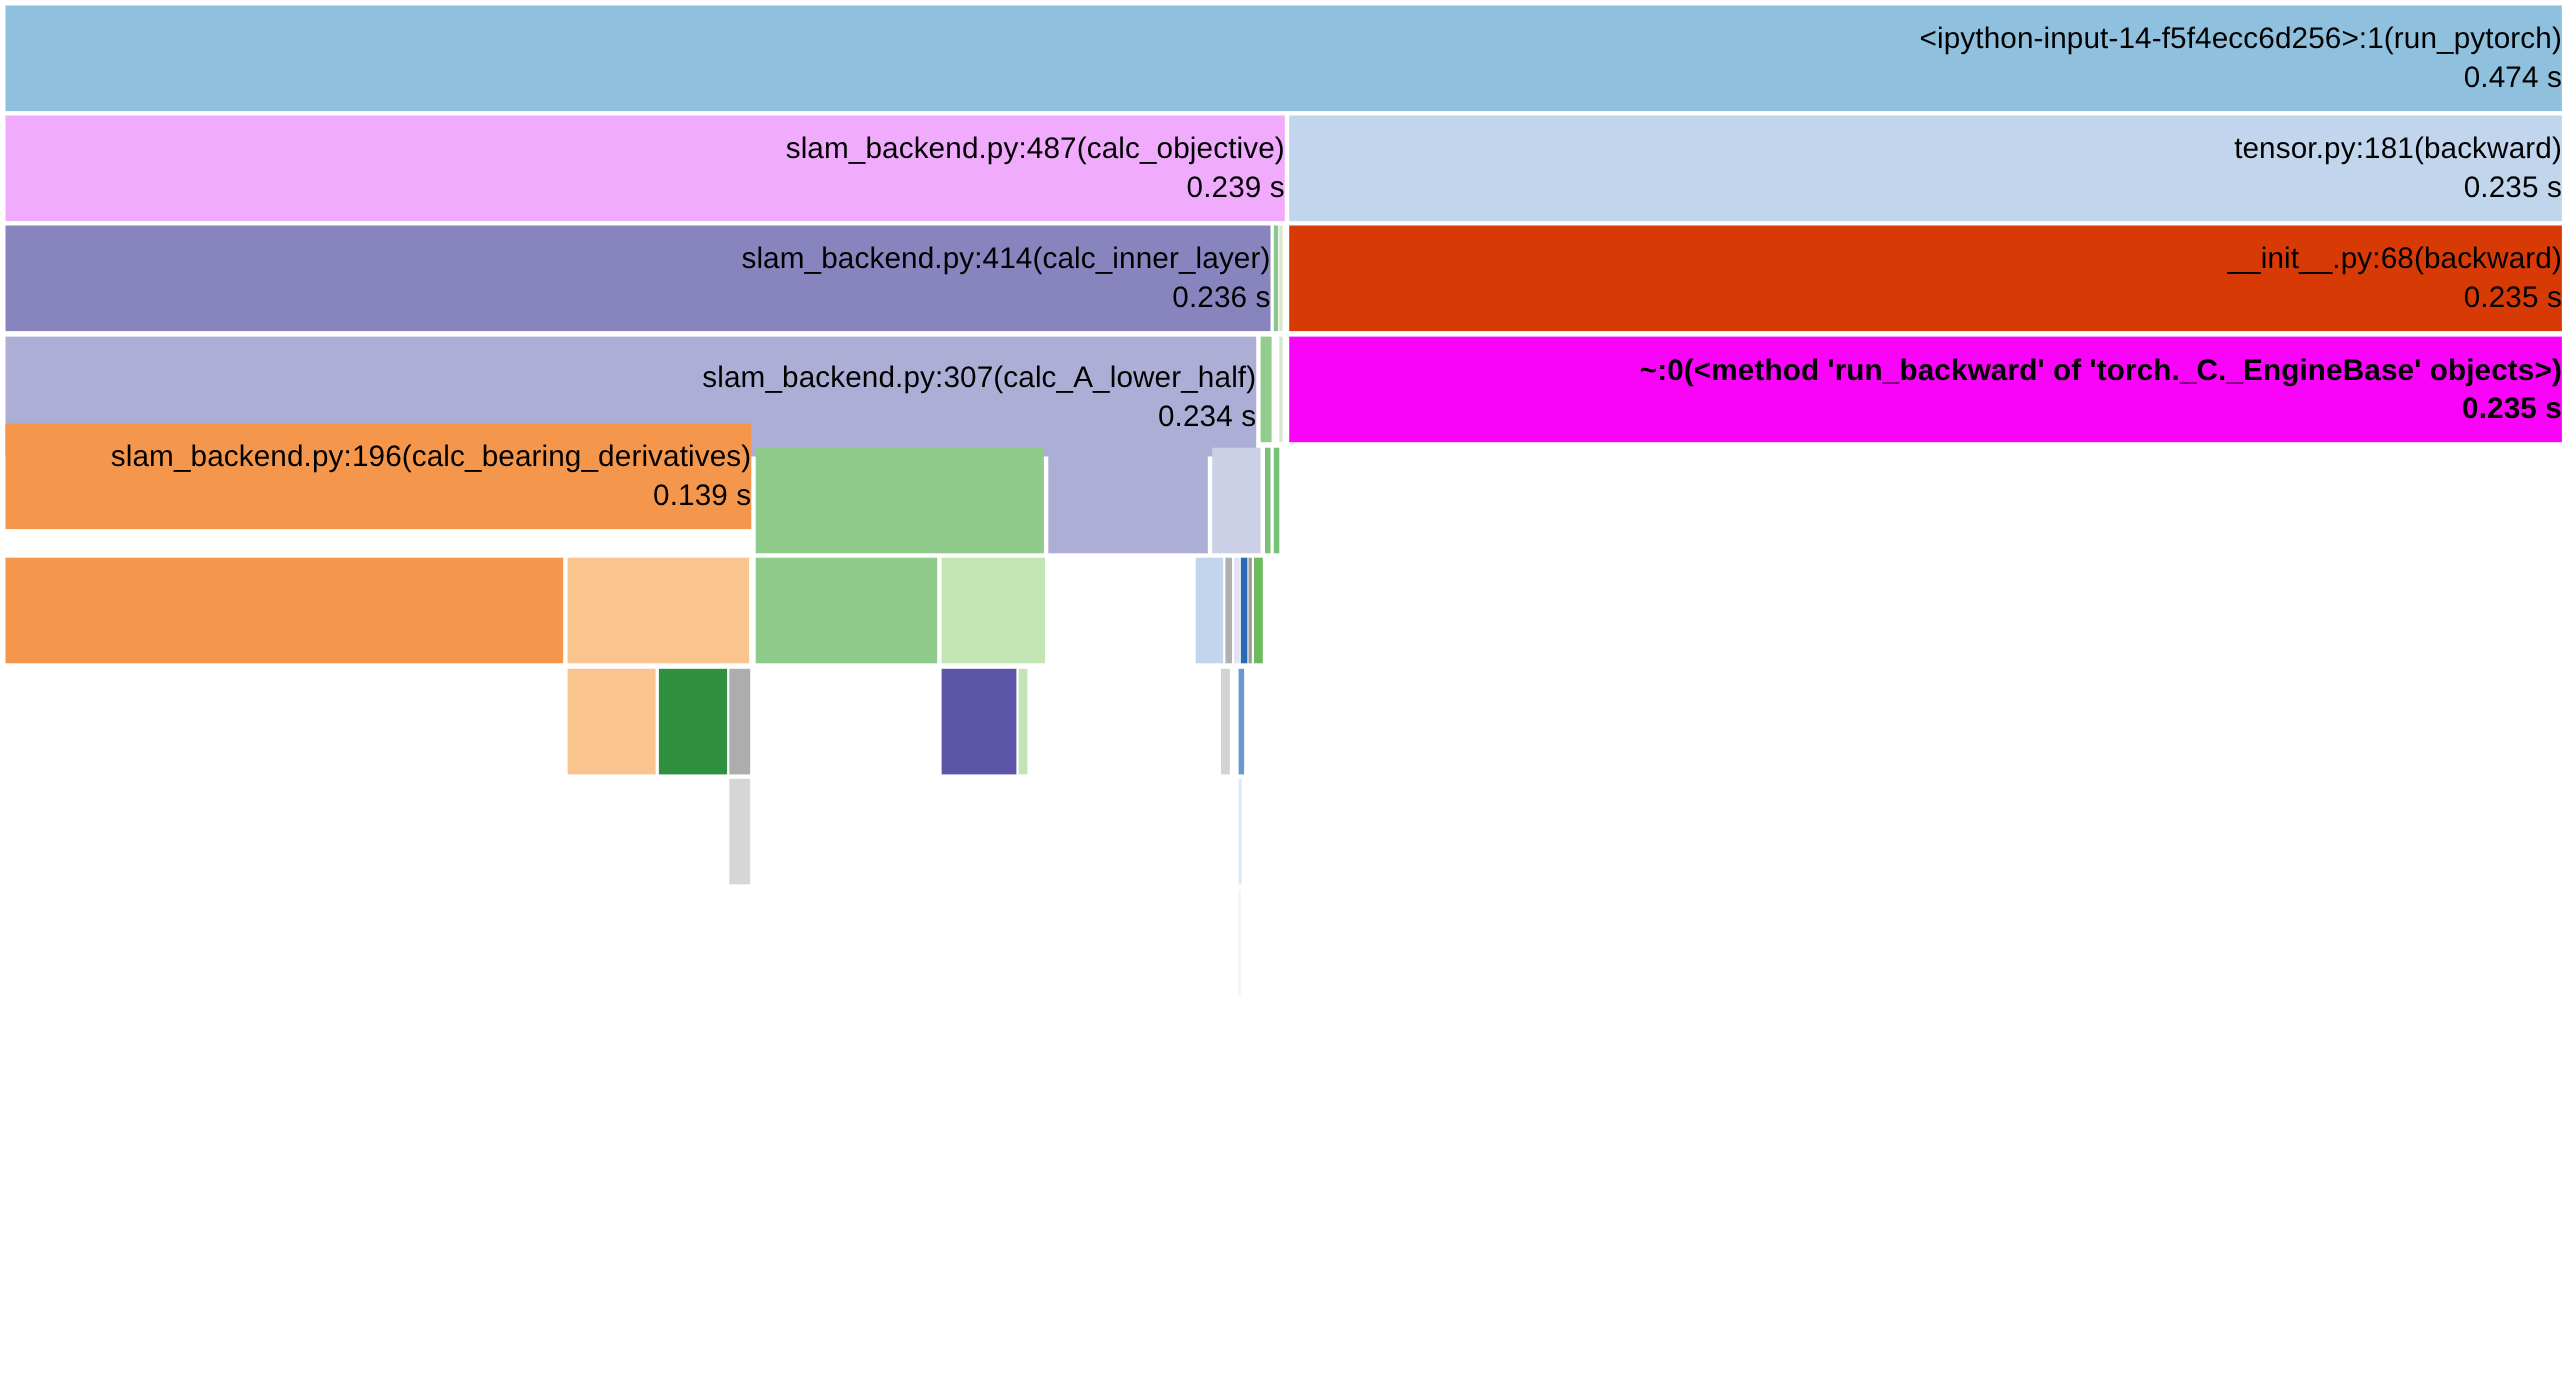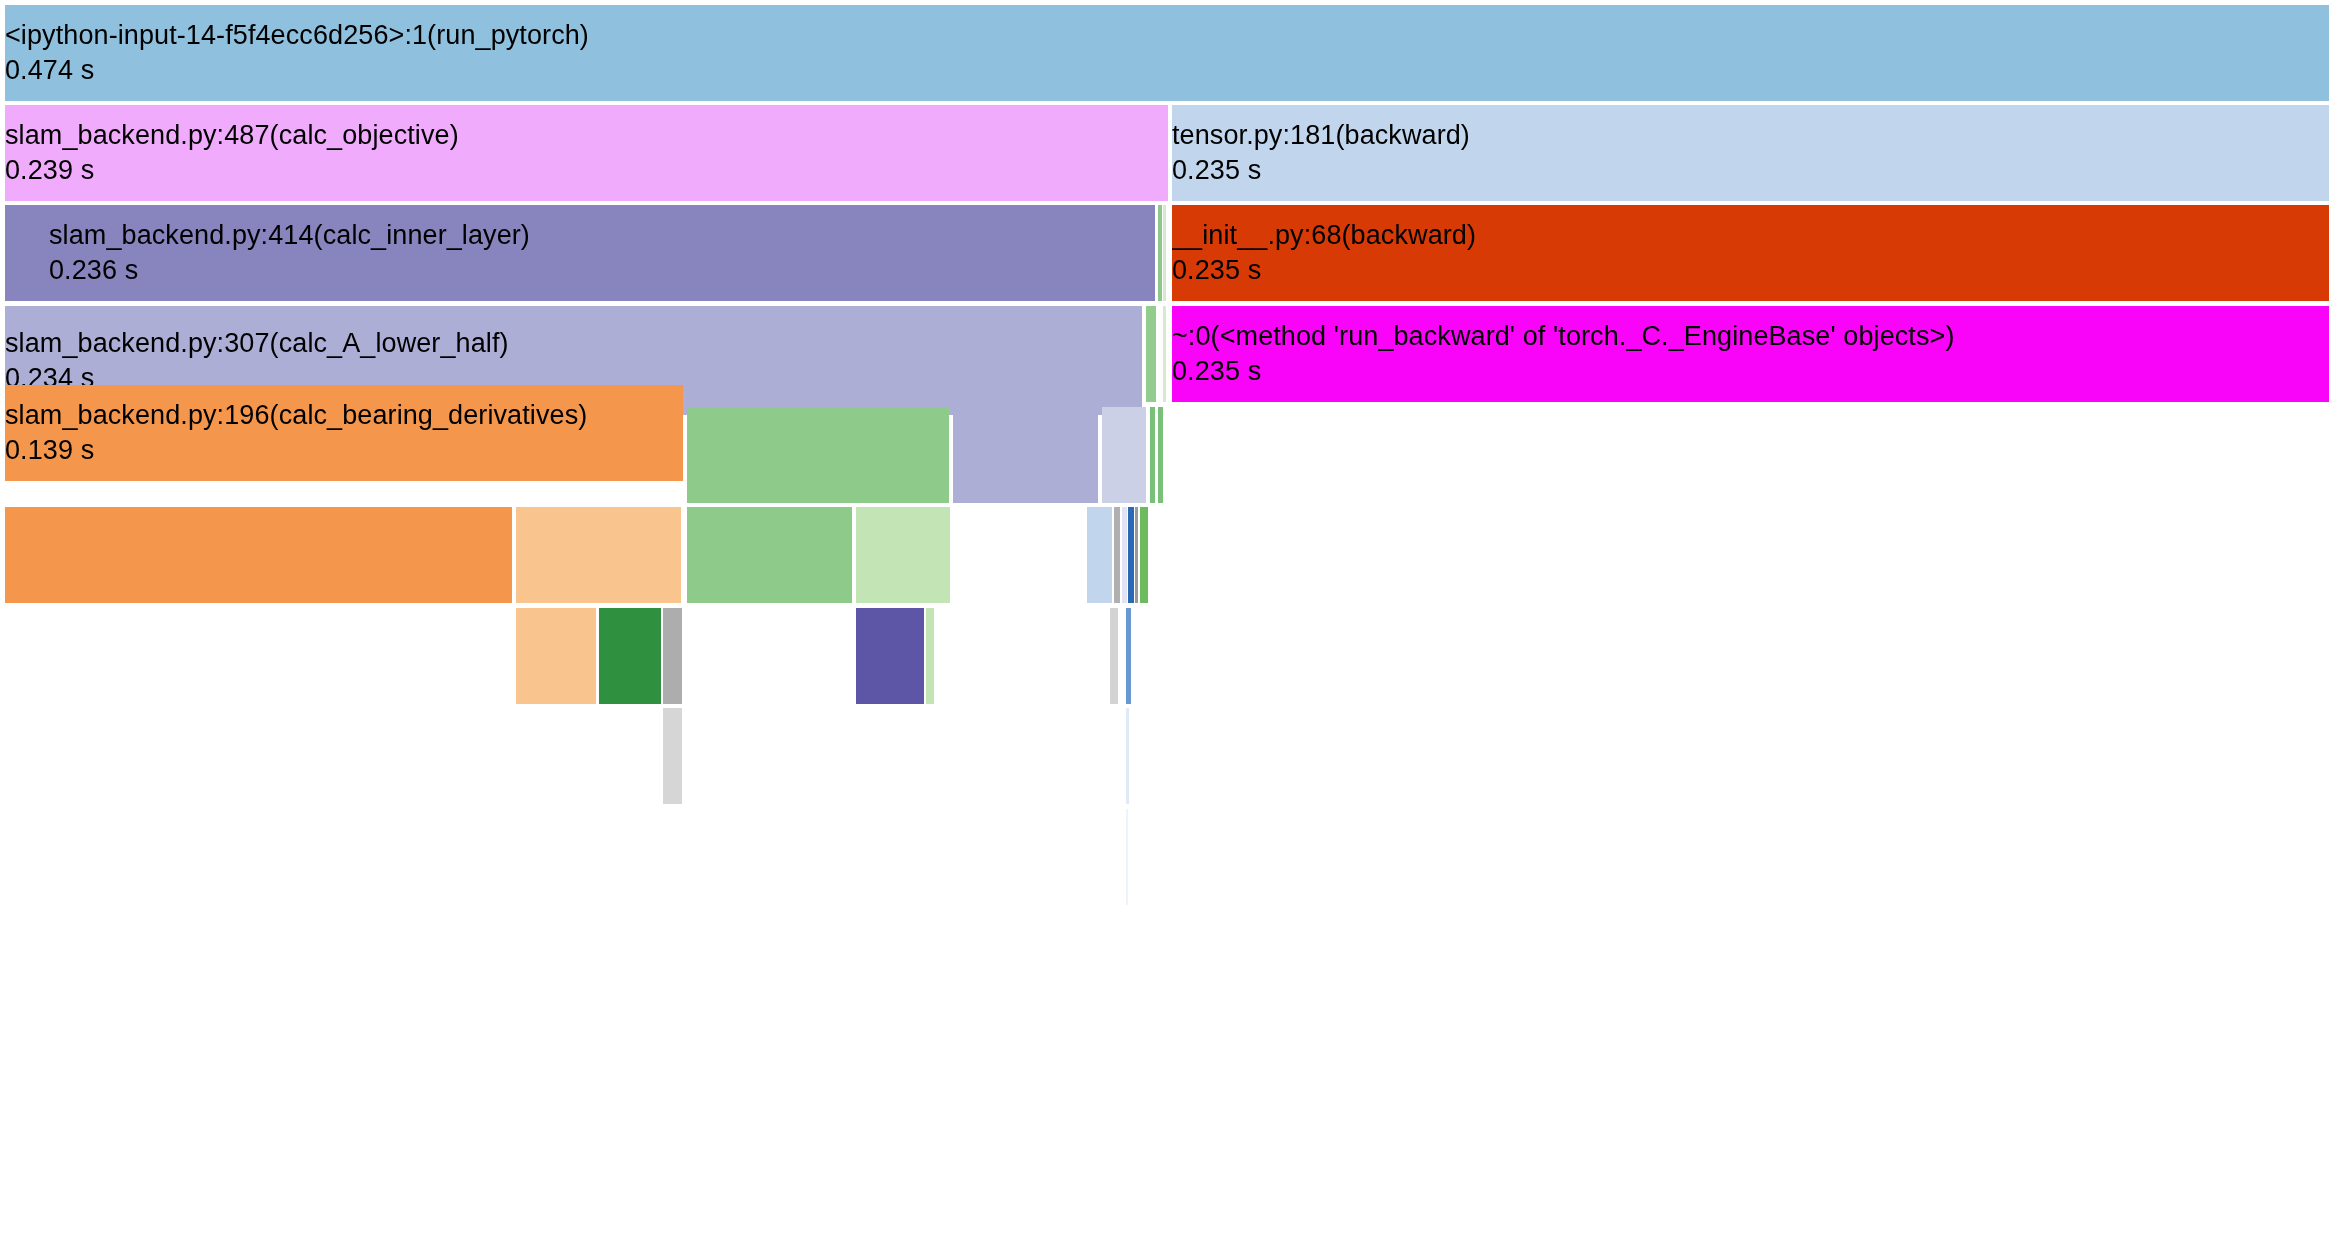--- a/index.html
+++ b/index.html
@@ -19,21 +19,21 @@
     width: 2334px;
     height: 1252px;
     background: #ffffff;
   }
   .frame {
     position: absolute;
     box-sizing: border-box;
     overflow: hidden;
     display: flex;
     flex-direction: column;
-    align-items: flex-start;
+    align-items: flex-end;
     justify-content: center;
     text-align: center;
     color: #000000;
     line-height: 1.28;
     white-space: nowrap;
     cursor: pointer;
   }
   .frame .fn {
     font-size: 27px;
     letter-spacing: 0.1px;
@@ -68,21 +68,21 @@
     <div class="frame" style="left: 1172px; top: 205px; width: 1157px; height: 96px; background: rgb(216, 58, 6);">
       <div class="fn">__init__.py:68(backward)</div>
       <div class="tm">0.235 s</div>
     </div>
     <div class="frame" style="left: 5px; top: 306px; width: 1137px; height: 109px; background: rgb(172, 174, 214);">
       <div class="fn">slam_backend.py:307(calc_A_lower_half)</div>
       <div class="tm">0.234 s</div>
     </div>
     <div class="frame no-label" style="left: 1146px; top: 306px; width: 10px; height: 96px; background: rgb(147, 205, 142);"></div>
     <div class="frame no-label" style="left: 1163px; top: 306px; width: 3px; height: 96px; background: rgb(215, 232, 207);"></div>
-    <div class="frame" style="left: 1172px; top: 306px; width: 1157px; height: 96px; background: rgb(249, 4, 249);">
+    <div class="frame" style="left: 1172px; top: 306px; width: 1157px; height: 96px; background: rgb(249, 4, 249); font-weight: bold;">
       <div class="fn">~:0(&lt;method 'run_backward' of 'torch._C._EngineBase' objects&gt;)</div>
       <div class="tm">0.235 s</div>
     </div>
     <div class="frame" style="left: 5px; top: 385px; width: 678px; height: 96px; background: rgb(244, 151, 77);">
       <div class="fn">slam_backend.py:196(calc_bearing_derivatives)</div>
       <div class="tm">0.139 s</div>
     </div>
     <div class="frame no-label" style="left: 687px; top: 407px; width: 262px; height: 96px; background: rgb(142, 203, 139);"></div>
     <div class="frame no-label" style="left: 953px; top: 407px; width: 145px; height: 96px; background: rgb(172, 174, 214);"></div>
     <div class="frame no-label" style="left: 1102px; top: 407px; width: 44px; height: 96px; background: rgb(204, 208, 230);"></div>

